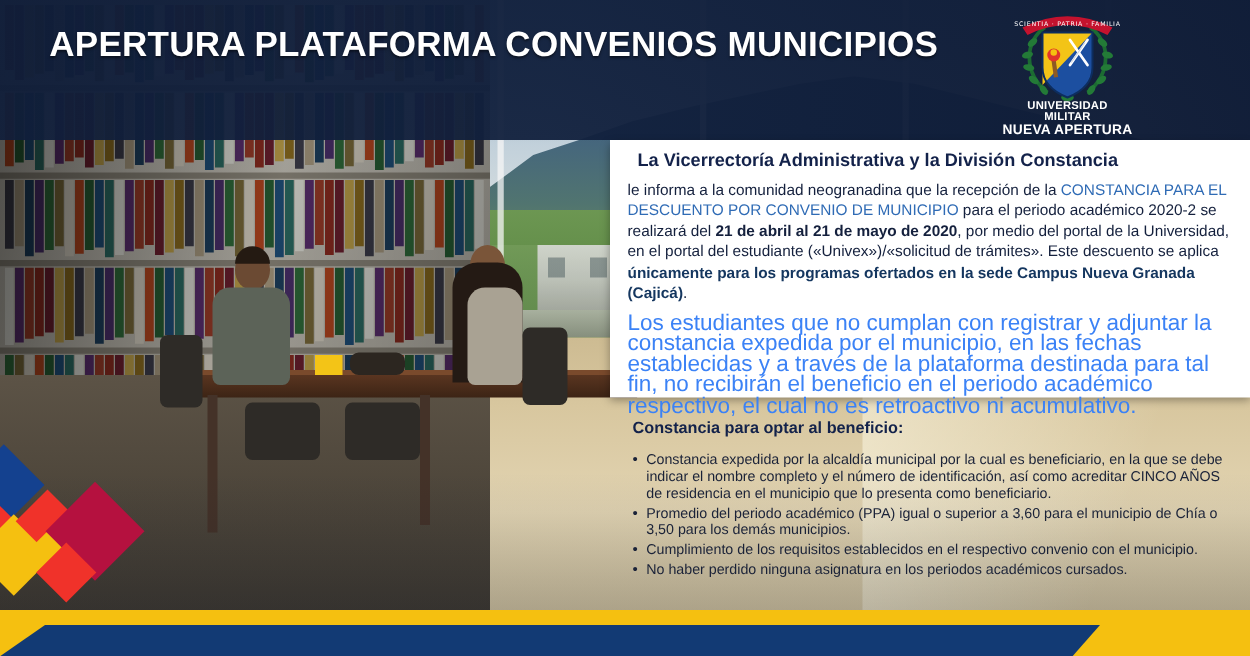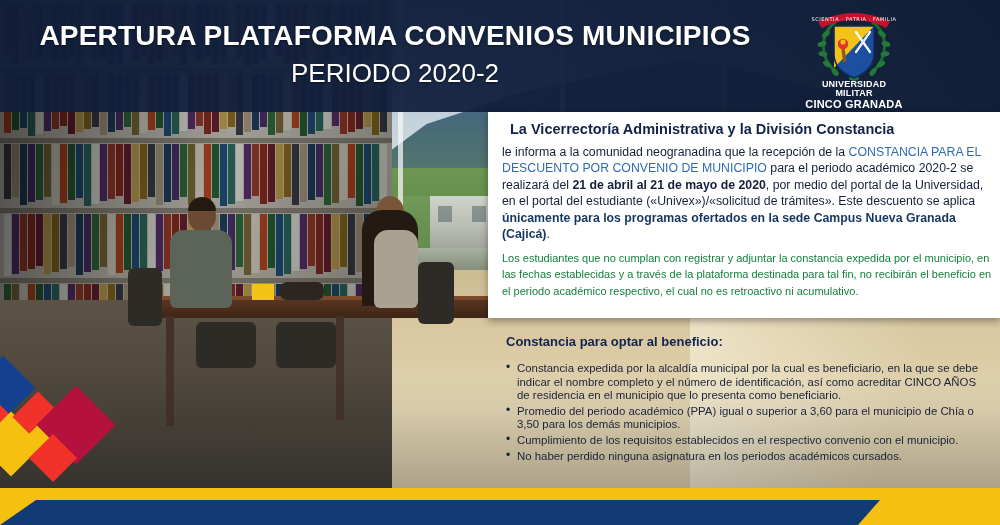--- a/index.html
+++ b/index.html
@@ -138,21 +138,21 @@
   .panel-h{
     position:absolute;left:22px;top:9px;right:10px;
     font-size:14.5px;font-weight:bold;color:#13224a;
   }
   .p1{
     position:absolute;left:14px;top:32px;right:12px;
     font-size:12.3px;line-height:16.4px;color:#14203d;text-align:left;
   }
   .p2{
     position:absolute;left:14px;top:138px;right:4px;
-    font-size:11px;line-height:16.4px;color:#15803d;
+    font-size:18px;line-height:16.4px;color:#3b82f6;
   }
   .hl{color:#2f6bb5;}
   .bd{font-weight:bold;color:#14203d;text-align:right;}
   .bd-blue{font-weight:bold;color:#14365f;}
 
   
   .reqs{
     position:absolute;left:488px;top:318px;width:512px;height:170px;
     padding:16px 14px 0 18px;
   }
@@ -246,21 +246,20 @@
     <div class="ph-chair" style="left:276px;top:322px;width:60px;height:46px;"></div>
 
     <div style="position:absolute;left:280px;top:282px;width:44px;height:18px;background:#2c2620;border-radius:7px;"></div>
     <div style="position:absolute;left:252px;top:284px;width:22px;height:16px;background:#f3c417;"></div>
 
     <div class="photo-dark"></div>
   </div>
 
   <div class="header">
     <div class="header-title">APERTURA PLATAFORMA CONVENIOS MUNICIPIOS</div>
-    <div class="header-sub">PERIODO 2020-2</div>
 
     <div class="logo">
       <svg width="104" height="80" viewBox="0 0 104 80" xmlns="http://www.w3.org/2000/svg">
 
         <g fill="none" stroke="#1c6b32" stroke-width="3">
           <path d="M34 16 C18 26, 16 52, 36 68"></path>
           <path d="M70 16 C86 26, 88 52, 68 68"></path>
         </g>
         <g fill="#237a37">
           <ellipse cx="24" cy="28" rx="4.5" ry="2.6" transform="rotate(-40 24 28)"></ellipse>
@@ -291,21 +290,21 @@
         <g stroke="#cdd6e2" stroke-width="1">
           <line x1="55" y1="44" x2="66" y2="28"></line>
         </g>
 
         <path d="M16 16 Q52 -2 88 16 L84 22 Q52 6 20 22 Z" fill="#c4122e"></path>
         <text x="52" y="15" font-family="DejaVu Sans, sans-serif" font-size="5" fill="#ffffff" text-anchor="middle" letter-spacing="0.6">SCIENTIA · PATRIA · FAMILIA</text>
       </svg>
     </div>
     <div class="logo-text">
       <span class="l1">UNIVERSIDAD MILITAR</span>
-      <span class="l2">CINCO GRANADA</span>
+      <span class="l2">NUEVA APERTURA</span>
     </div>
   </div>
 
   <div class="panel">
     <div class="panel-h">La Vicerrectoría Administrativa y la División Constancia</div>
 
     <div class="p1"><span>le informa a la comunidad neogranadina que la recepción de la </span><span class="hl">CONSTANCIA PARA EL DESCUENTO POR CONVENIO DE MUNICIPIO</span><span> para el periodo académico 2020-2 se realizará del </span><span class="bd">21 de abril al 21 de mayo de 2020</span><span>, por medio del portal de la Universidad, en el portal del estudiante («Univex»)/«solicitud de trámites». Este descuento se aplica </span><span class="bd-blue">únicamente para los programas ofertados en la sede Campus Nueva Granada (Cajicá)</span><span>.</span></div>
 
     <div class="p2">Los estudiantes que no cumplan con registrar y adjuntar la constancia expedida por el municipio, en las fechas establecidas y a través de la plataforma destinada para tal fin, no recibirán el beneficio en el periodo académico respectivo, el cual no es retroactivo ni acumulativo.</div>
   </div>

